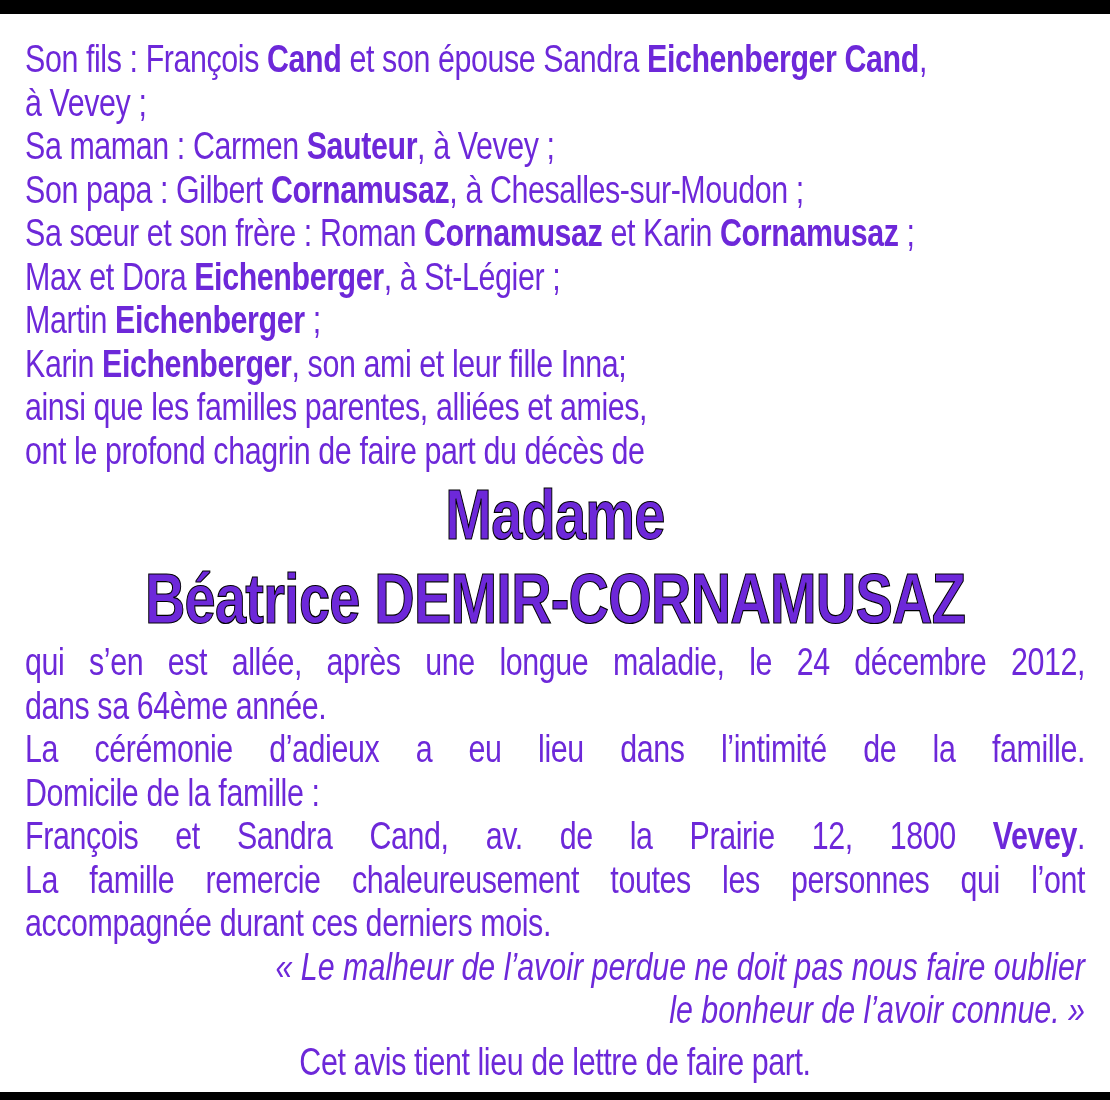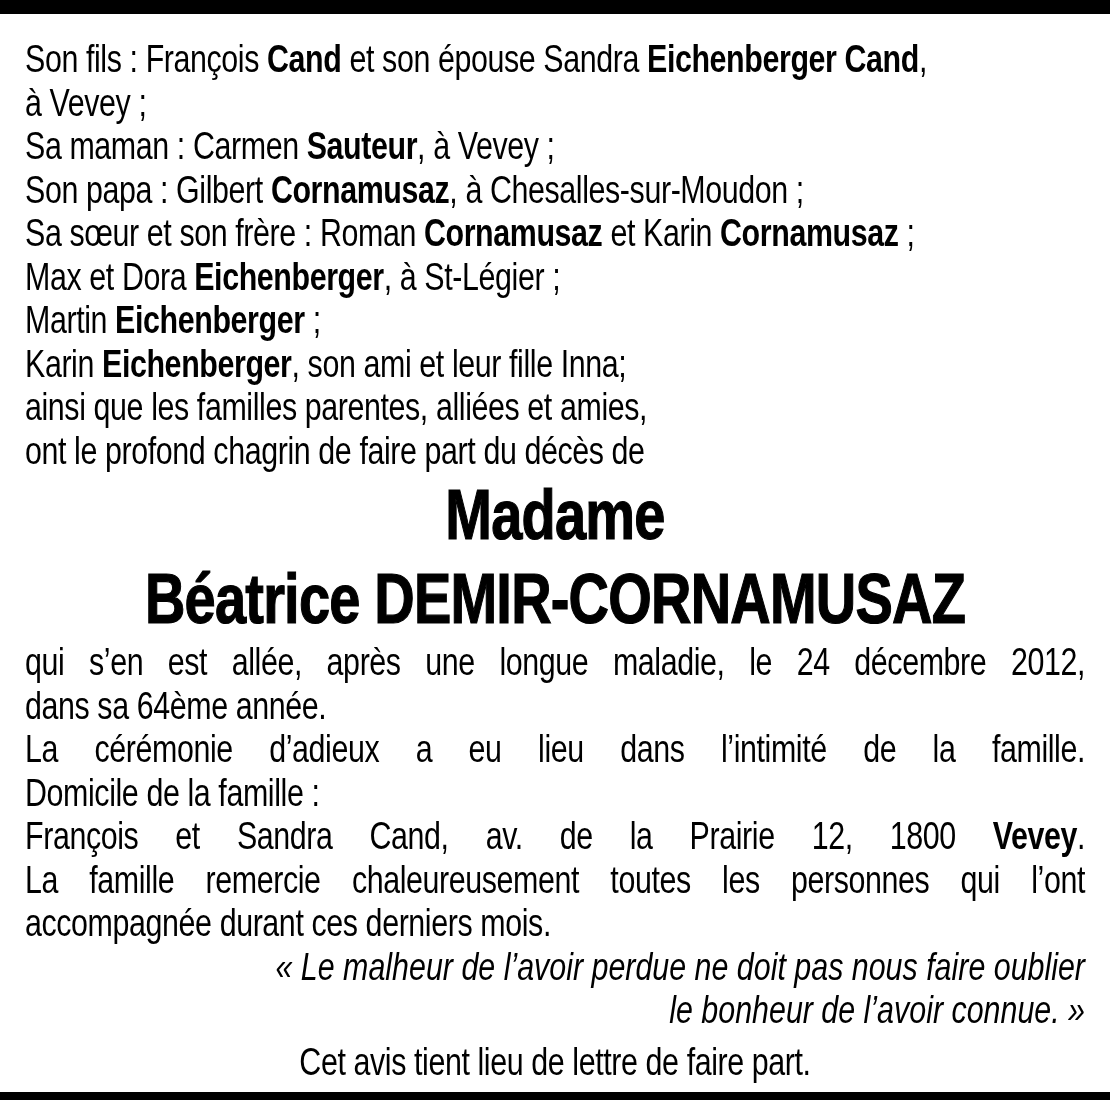--- a/index.html
+++ b/index.html
@@ -1,21 +1,21 @@
 <!DOCTYPE html>
 <html><head>
 <meta charset="utf-8">
 <style>
   html, body { margin: 0; padding: 0; background: #e8e8e8; }
   .page {
     position: relative;
     width: 1110px;
     height: 1100px;
     background: #ffffff;
-    color: #000000;
+    color: #6d28d9;
     font-family: "Liberation Sans", sans-serif;
     overflow: hidden;
     margin: 0 auto;
   }
   .bar-top {
     position: absolute; top: 0; left: 0;
     width: 100%; height: 14px; background: #000000;
   }
   .bar-bottom {
     position: absolute; bottom: 0; left: 0;

